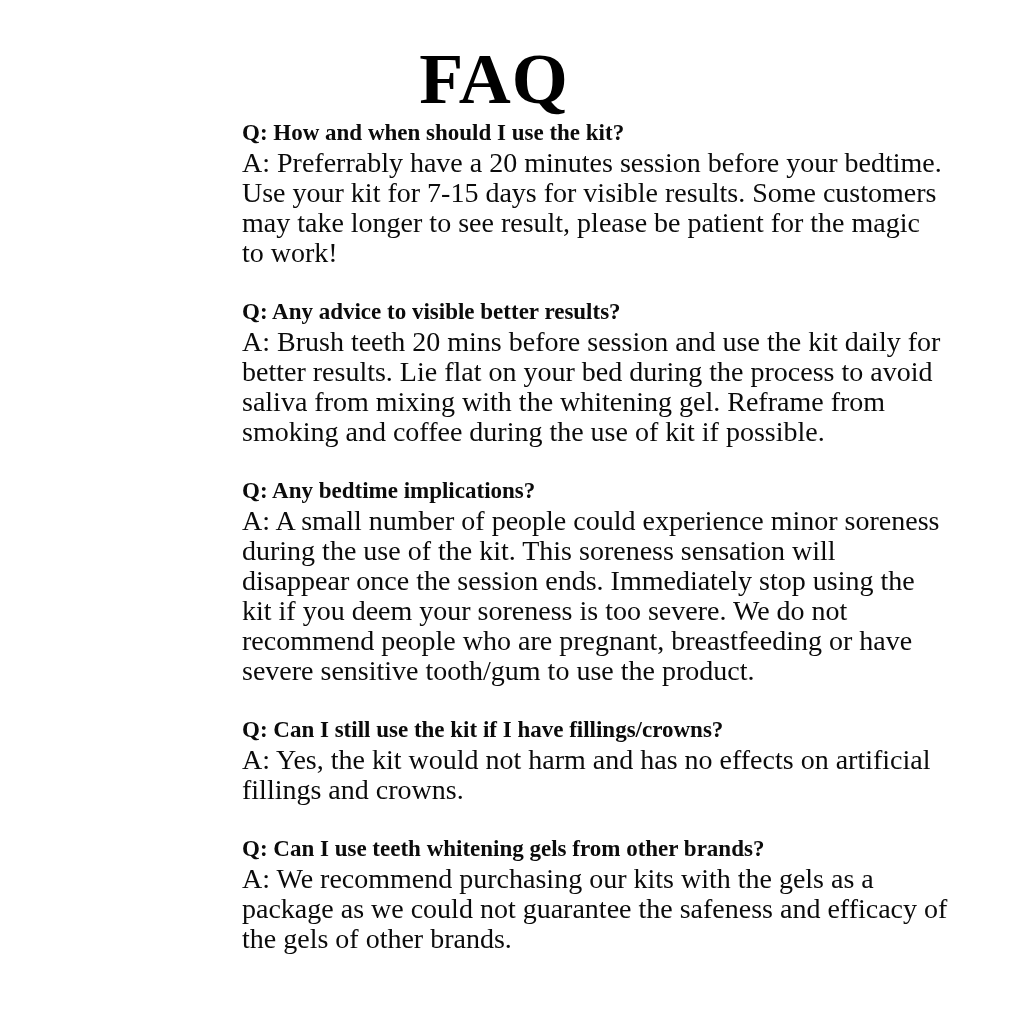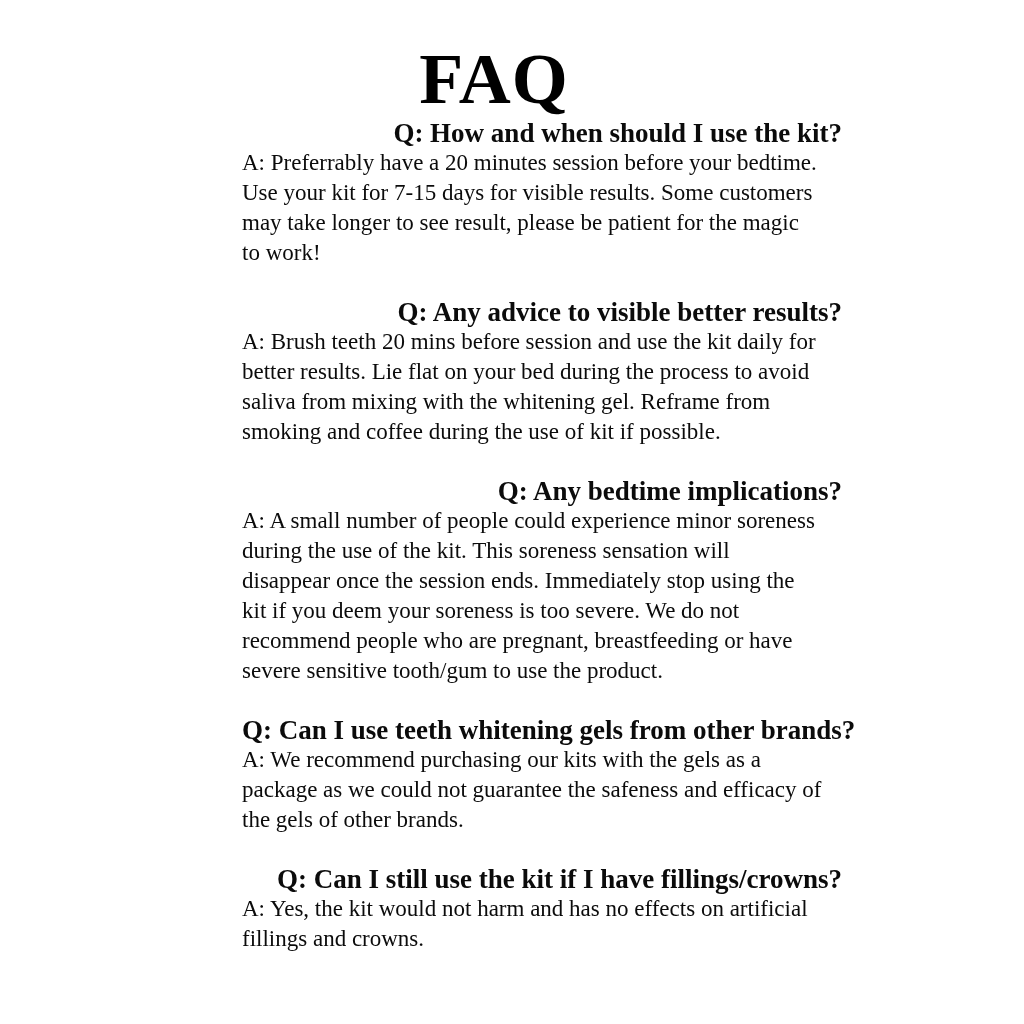--- a/index.html
+++ b/index.html
@@ -33,30 +33,29 @@
     position: absolute;
     left: 242px;
     top: 118px;
     width: 600px;
   }
   .faq-item {
     margin: 0 0 29px 0;
   }
   .question {
     margin: 0;
-    font-size: 27px;
+    font-size: 23px;
     line-height: 30px;
     font-weight: bold;
     color: #0b0b0b;
     white-space: pre;
-    text-align: right;
   }
   .answer {
     margin: 0;
-    font-size: 23px;
+    font-size: 28px;
     line-height: 30px;
     font-weight: normal;
     color: #0b0b0b;
     white-space: pre;
   }
 </style>
 </head>
 <body>
 
 <div class="page">
@@ -84,26 +83,26 @@
       <h2 class="question">Q: Any bedtime implications?</h2>
       <p class="answer">A: A small number of people could experience minor soreness
 during the use of the kit. This soreness sensation will
 disappear once the session ends. Immediately stop using the
 kit if you deem your soreness is too severe. We do not
 recommend people who are pregnant, breastfeeding or have
 severe sensitive tooth/gum to use the product.</p>
     </section>
 
     <section class="faq-item">
+      <h2 class="question">Q: Can I still use the kit if I have fillings/crowns?</h2>
+      <p class="answer">A: Yes, the kit would not harm and has no effects on artificial
+fillings and crowns.</p>
+    </section>
+
+    <section class="faq-item">
       <h2 class="question">Q: Can I use teeth whitening gels from other brands?</h2>
       <p class="answer">A: We recommend purchasing our kits with the gels as a
 package as we could not guarantee the safeness and efficacy of
 the gels of other brands.</p>
     </section>
 
-    <section class="faq-item">
-      <h2 class="question">Q: Can I still use the kit if I have fillings/crowns?</h2>
-      <p class="answer">A: Yes, the kit would not harm and has no effects on artificial
-fillings and crowns.</p>
-    </section>
-
   </div>
 </div>
 
 </body></html>

